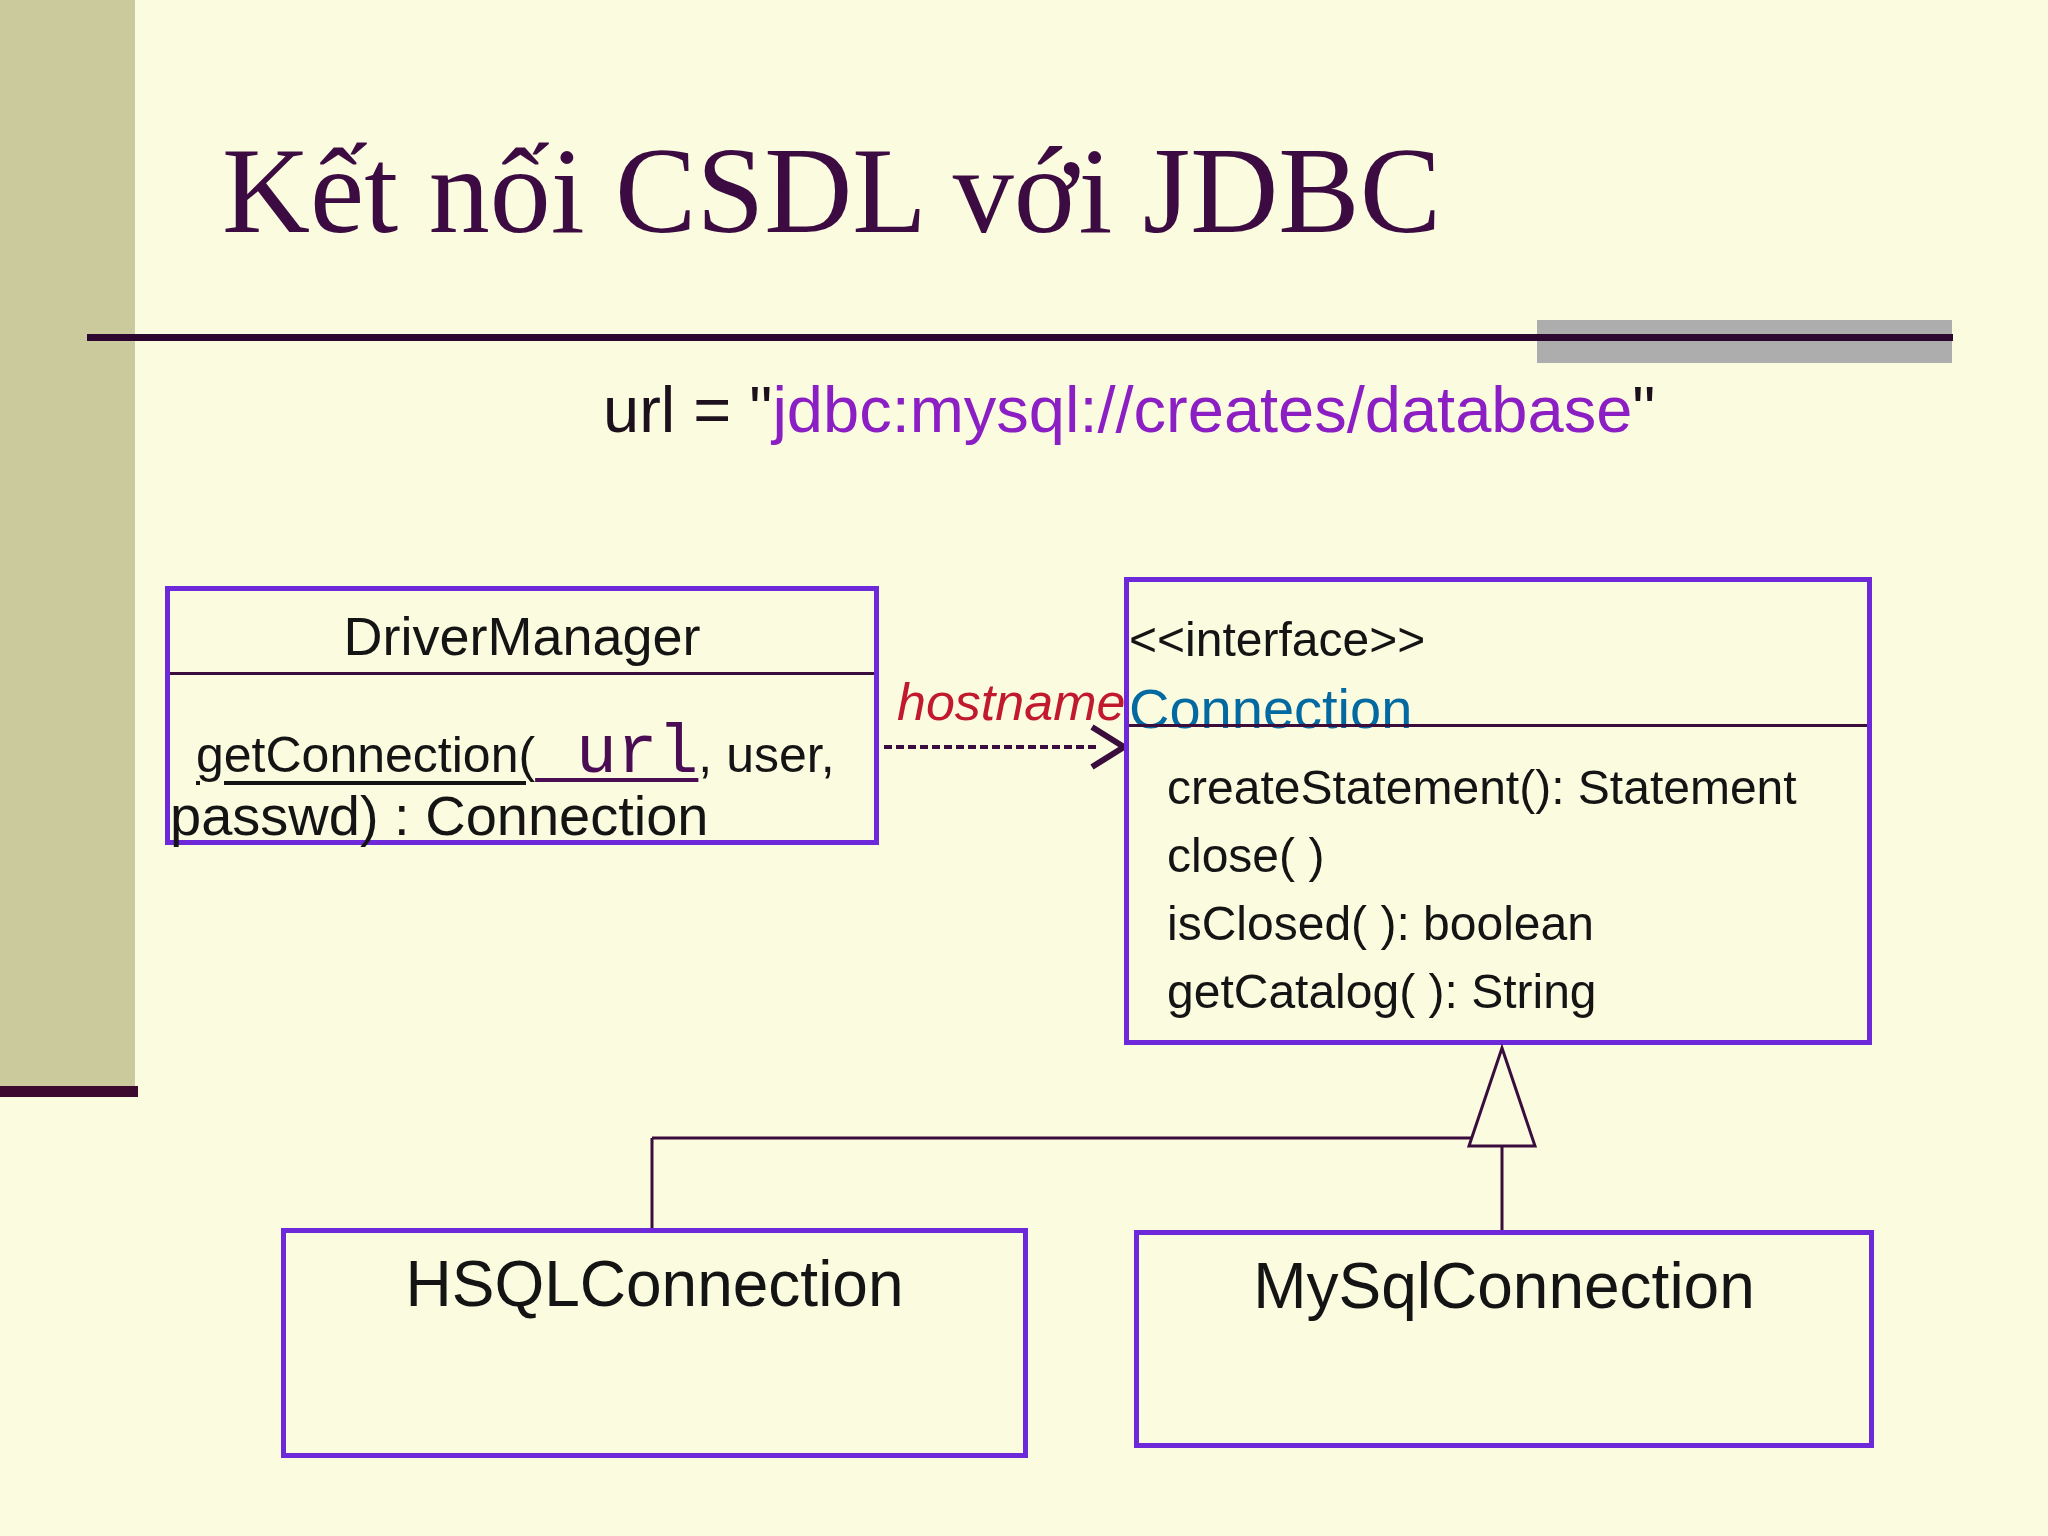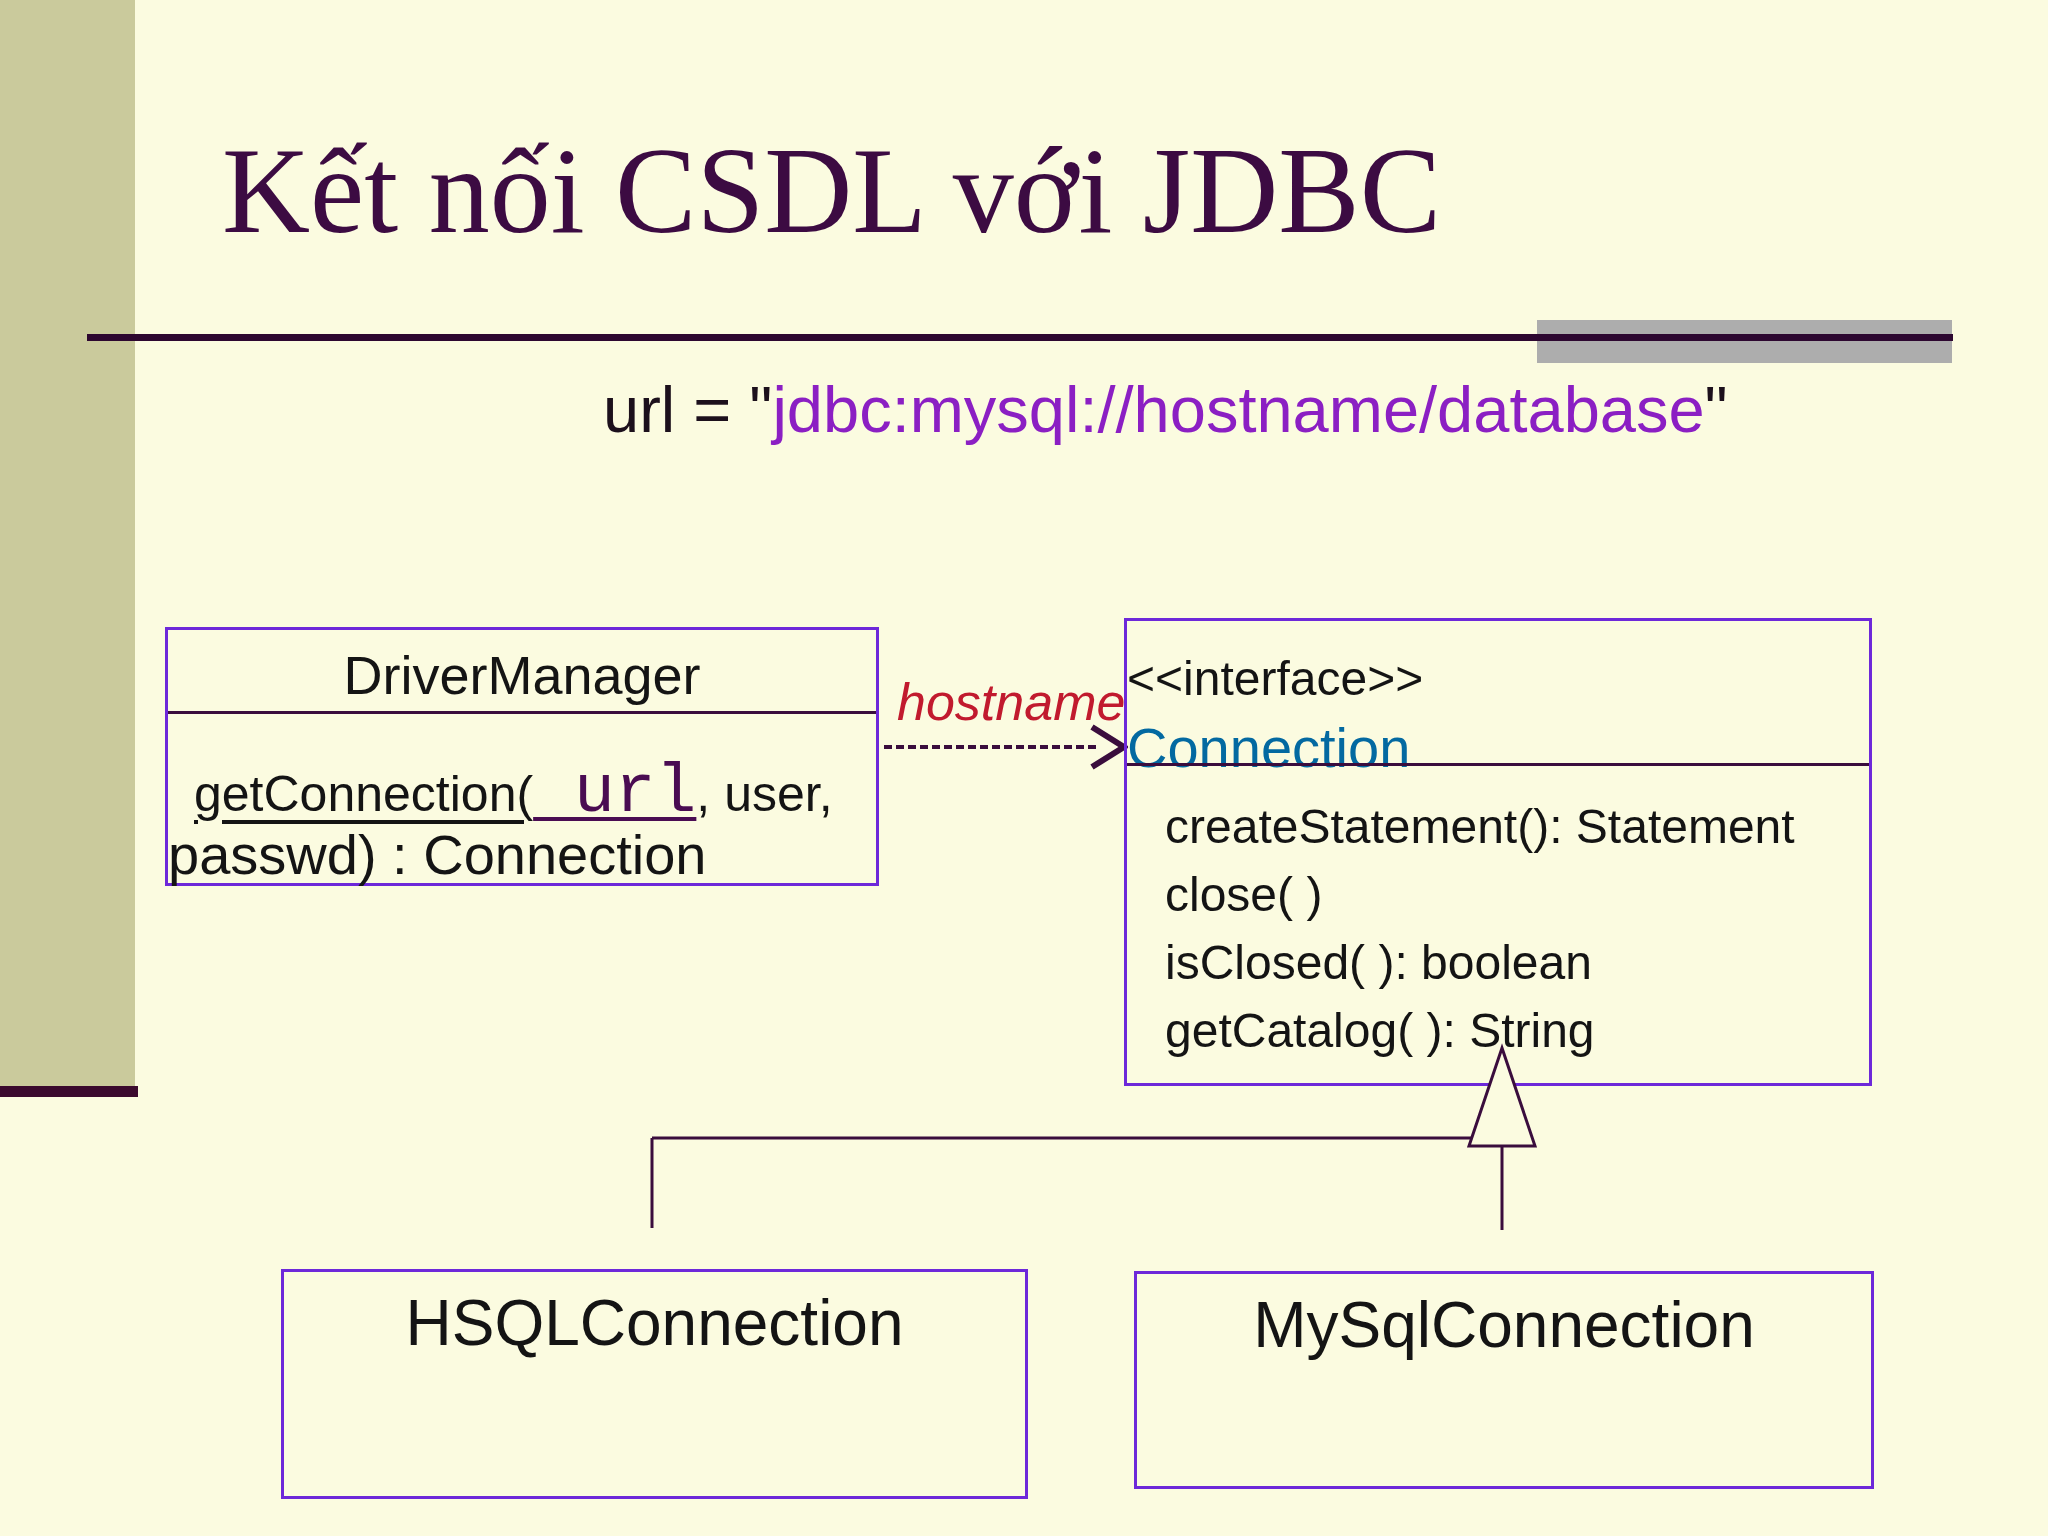--- a/index.html
+++ b/index.html
@@ -20,21 +20,21 @@
     font-size:122px;line-height:1.1;color:#3C0B42;white-space:nowrap;
   }
   #title-rule{position:absolute;left:87px;top:334px;width:1866px;height:7px;background:#2D0730;}
   #gray-bar{position:absolute;left:1537px;top:320px;width:415px;height:43px;background:#ADADAD;}
 
   
   #url-line{position:absolute;left:603px;top:377px;font-size:65px;line-height:1;color:#1C101C;white-space:nowrap;}
   #url-line .url-value{color:#8B1FC3;}
 
   
-  .uml-box{position:absolute;border:3px solid #6d28d9;box-sizing:border-box;background:transparent;margin-top:41px;}
+  .uml-box{position:absolute;border:5px solid #6d28d9;box-sizing:border-box;background:transparent;}
   .uml-divider{position:absolute;left:0;right:0;height:0;border-top:3px solid #3A0D3D;}
 
   #driver-box{left:165px;top:586px;width:714px;height:259px;}
   #driver-title{position:absolute;left:0;right:0;top:14px;text-align:center;font-size:54px;color:#141414;}
   #driver-divider{top:81px;}
   #driver-line1{position:absolute;left:26px;top:124px;font-size:50px;color:#141414;white-space:nowrap;}
   #driver-line1 .m-pre{text-decoration:underline;text-decoration-thickness:4px;text-underline-offset:9px;}
   #driver-line1 .m-url{
     font-size:68px;color:#4A0C52;
     text-decoration:underline;text-decoration-thickness:4px;text-underline-offset:6px;font-family:Liberation Mono, monospace;
@@ -69,21 +69,21 @@
 
   <div id="olive-bar"></div>
   <div id="olive-cap"></div>
 
   <div id="page-title">Kết nối CSDL với JDBC</div>
 
   <div id="gray-bar"></div>
   <div id="title-rule"></div>
 
   <div id="url-line">
-    <span>url = "</span><span class="url-value">jdbc:mysql://hostname/database</span><span>"</span>
+    <span>url = "</span><span class="url-value">jdbc:mysql://creates/database</span><span>"</span>
   </div>
 
   <div id="driver-box" class="uml-box">
     <div id="driver-title">DriverManager</div>
     <div id="driver-divider" class="uml-divider"></div>
     <div id="driver-line1">
       <span class="m-pre">getConnection(</span><span class="m-url"> url</span><span>, user,</span>
     </div>
     <div id="driver-line2">passwd) : Connection</div>
   </div>

